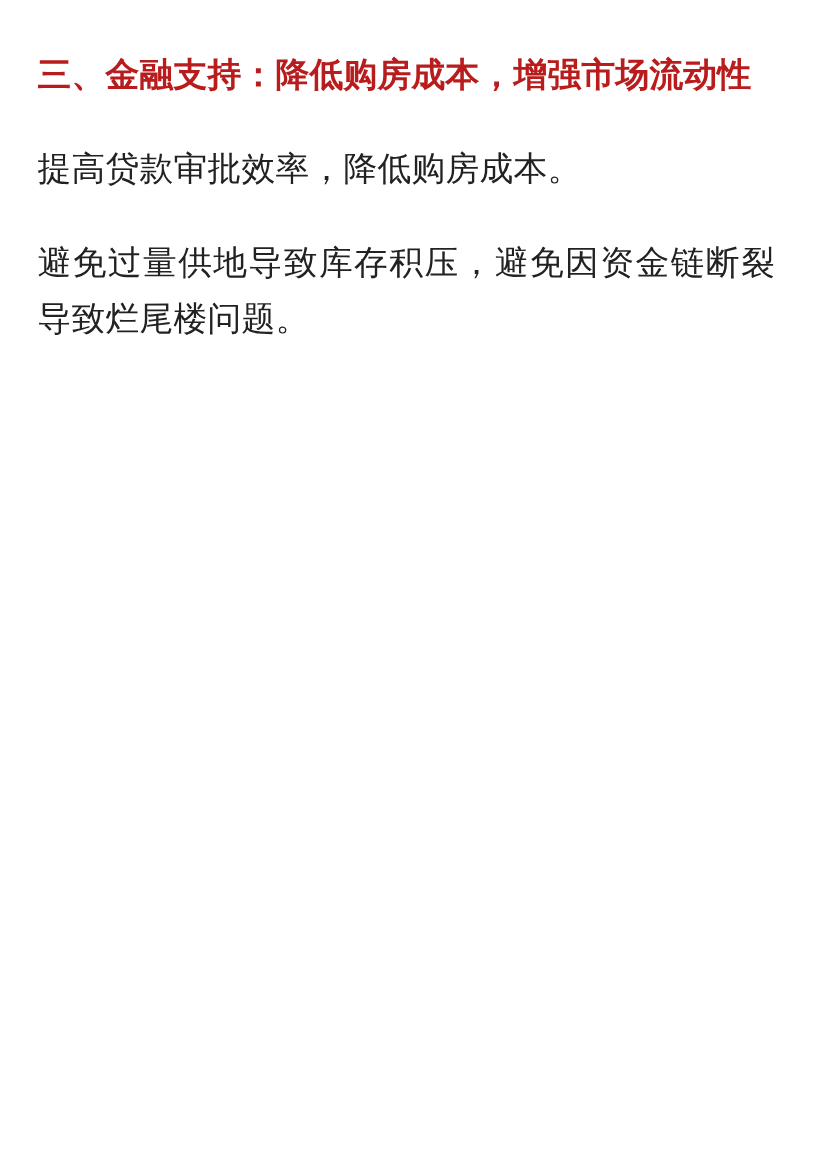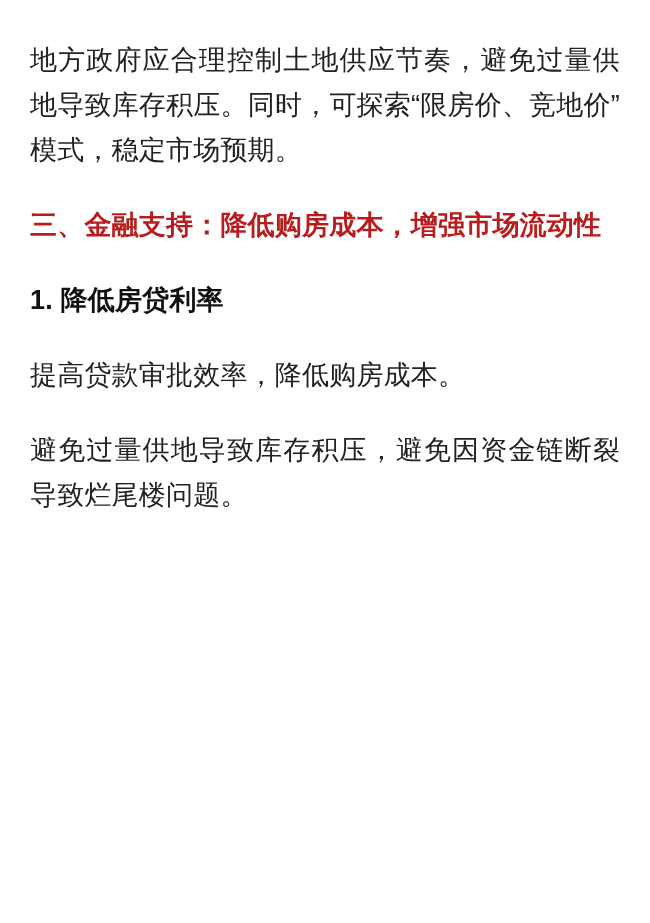--- a/index.html
+++ b/index.html
@@ -48,18 +48,16 @@
     font-weight: 700;
   }
   .para:last-child, .heading:last-child, .subheading:last-child {
     margin-bottom: 0;
   }
 </style>
 </head>
 <body>
 
 <div id="article">
-  <p class="para">地方政府应合理控制土地供应节奏，避免过量供地导致库存积压。同时，可探索“限房价、竞地价”模式，稳定市场预期。</p>
   <h2 class="heading">三、金融支持：降低购房成本，增强市场流动性</h2>
-  <h3 class="subheading">1. 降低房贷利率</h3>
   <p class="para">提高贷款审批效率，降低购房成本。</p>
   <p class="para">避免过量供地导致库存积压，避免因资金链断裂导致烂尾楼问题。</p>
 </div>
 
 </body></html>

